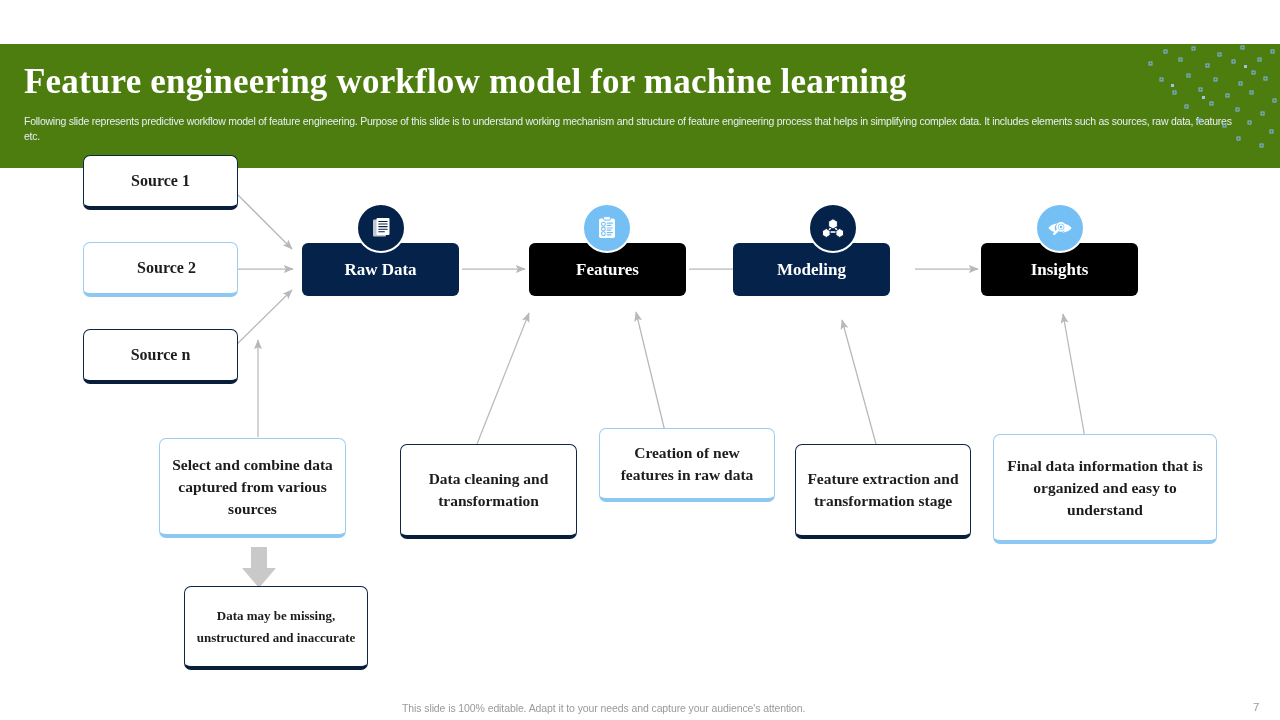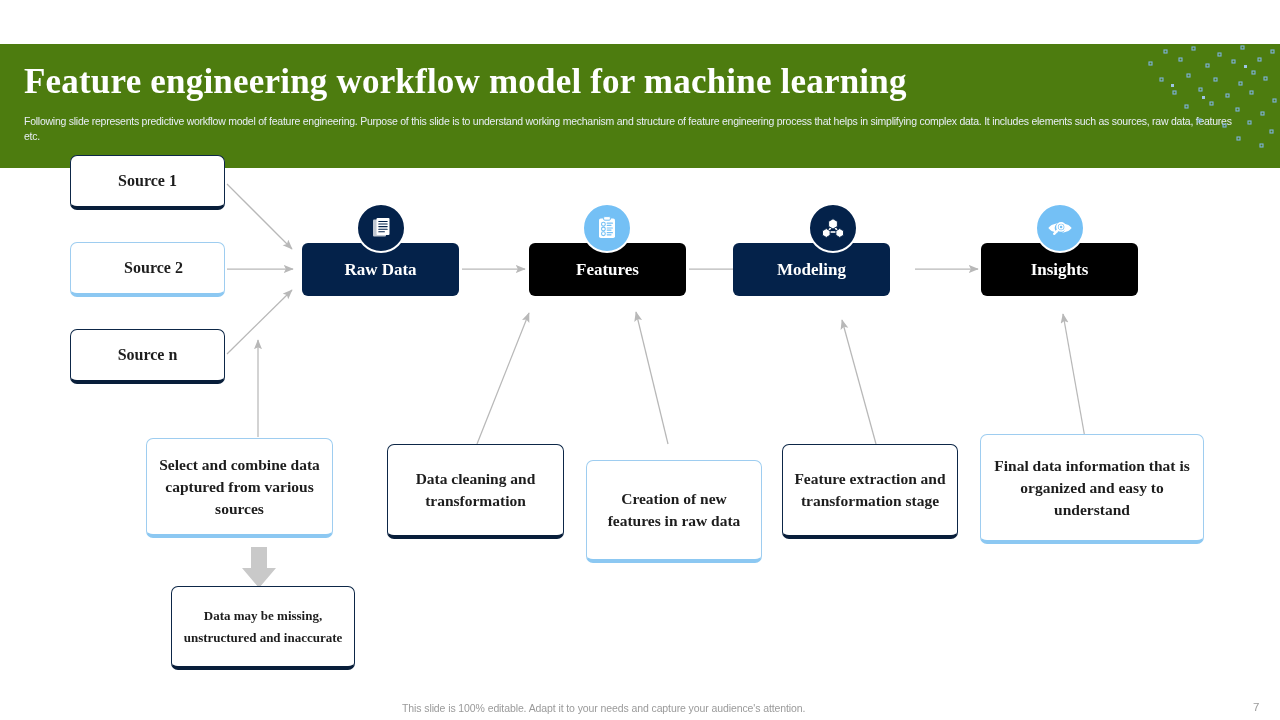--- a/index.html
+++ b/index.html
@@ -35,21 +35,21 @@
   .dots { position: absolute; right: 0; top: 0; width: 140px; height: 124px; }
 
   
   .box {
     position: absolute;
     background: #ffffff;
     border-radius: 7px;
     display: flex; align-items: center; justify-content: center;
     text-align: center;
     font-family: "Liberation Serif", serif;
-    font-weight: bold; color: #1d1d1d;
+    font-weight: bold; color: #1d1d1d; margin-left: 13px;
   }
   .box.navy  { border: 1.6px solid #0d2747; border-bottom: 4.5px solid #081e3a; }
   .box.blue  { border: 1.6px solid #9ecdf0; border-bottom: 4.5px solid #8cc8f2; }
 
   .src { width: 155px; height: 55px; font-size: 16px; }
 
   
   .stage {
     position: absolute;
     width: 157px; height: 53px;
@@ -257,21 +257,21 @@
       <line x1="13.1" y1="16.9" x2="9.2" y2="20.9" stroke="#ffffff" stroke-width="2.3" stroke-linecap="round"></line>
     </svg>
   </div>
 
   <div class="box blue desc" style="left:146px; top:438px;">
     <span>Select and combine data captured from various sources</span>
   </div>
   <div class="box navy desc" style="left:387px; top:444px; width:177px; height:95px;">
     <span>Data cleaning and transformation</span>
   </div>
-  <div class="box blue desc" style="left:586px; top:460px; width:176px; height:103px;">
+  <div class="box blue desc" style="left:586px; top:428px; width:176px; height:74px;">
     <span>Creation of new features in raw data</span>
   </div>
   <div class="box navy desc" style="left:782px; top:444px; width:176px; height:95px;">
     <span>Feature extraction and transformation stage</span>
   </div>
   <div class="box blue desc" style="left:980px; top:434px; width:224px; height:110px;">
     <span>Final data information that is organized and easy to understand</span>
   </div>
 
   <div class="box navy note" style="left:171px; top:586px;">

